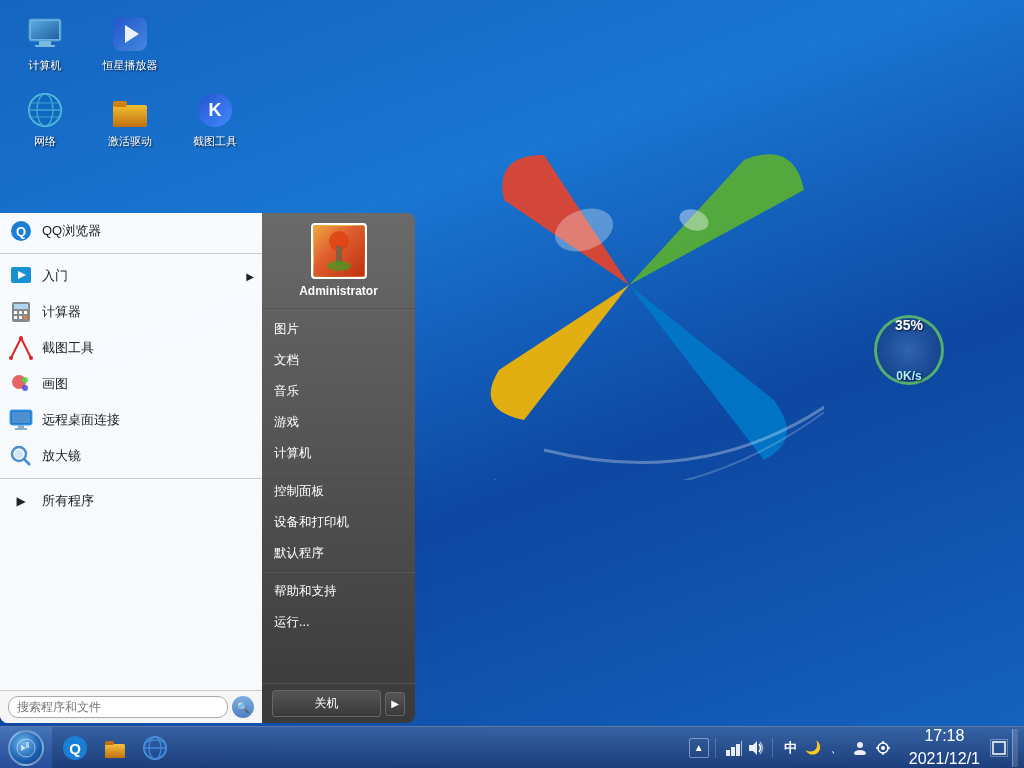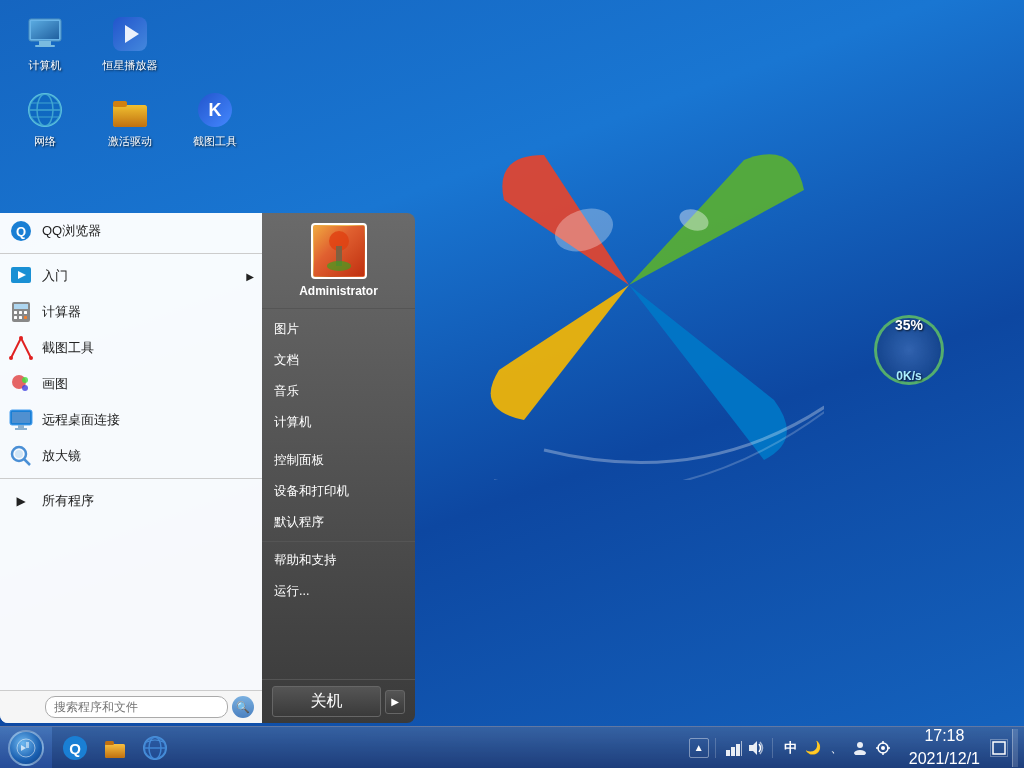--- a/index.html
+++ b/index.html
@@ -131,21 +131,20 @@
       background: rgba(245,245,245,0.95);
     }
     .start-search input {
       flex: 1;
       border: 1px solid #aaa;
       border-radius: 10px;
       padding: 3px 8px;
       font-size: 12px;
       outline: none;
       background: white;
-      margin-left: 37px;
     }
     .start-search-btn {
       margin-left: 4px;
       width: 22px;
       height: 22px;
       background: linear-gradient(180deg, #7ab0e0, #4a80c0);
       border: none;
       border-radius: 50%;
       cursor: pointer;
       display: flex;
@@ -218,21 +217,21 @@
       align-items: center;
       gap: 4px;
     }
 
     .shutdown-btn {
       flex: 1;
       background: linear-gradient(180deg, #555, #3a3a3a);
       border: 1px solid #666;
       border-radius: 3px;
       color: white;
-      font-size: 16px;
+      font-size: 12px;
       padding: 4px 6px;
       cursor: pointer;
     }
 
     .shutdown-arrow {
       width: 20px;
       height: 24px;
       background: linear-gradient(180deg, #555, #3a3a3a);
       border: 1px solid #666;
       border-radius: 3px;
@@ -633,20 +632,23 @@
         <div class="start-right-item">
           <span>图片</span>
         </div>
         <div class="start-right-item">
           <span>文档</span>
         </div>
         <div class="start-right-item">
           <span>音乐</span>
         </div>
         <div class="start-right-item">
+          <span>游戏</span>
+        </div>
+        <div class="start-right-item">
           <span>计算机</span>
         </div>
         <div class="start-right-separator"></div>
         <div class="start-right-item">
           <span>控制面板</span>
         </div>
         <div class="start-right-item">
           <span>设备和打印机</span>
         </div>
         <div class="start-right-item">

